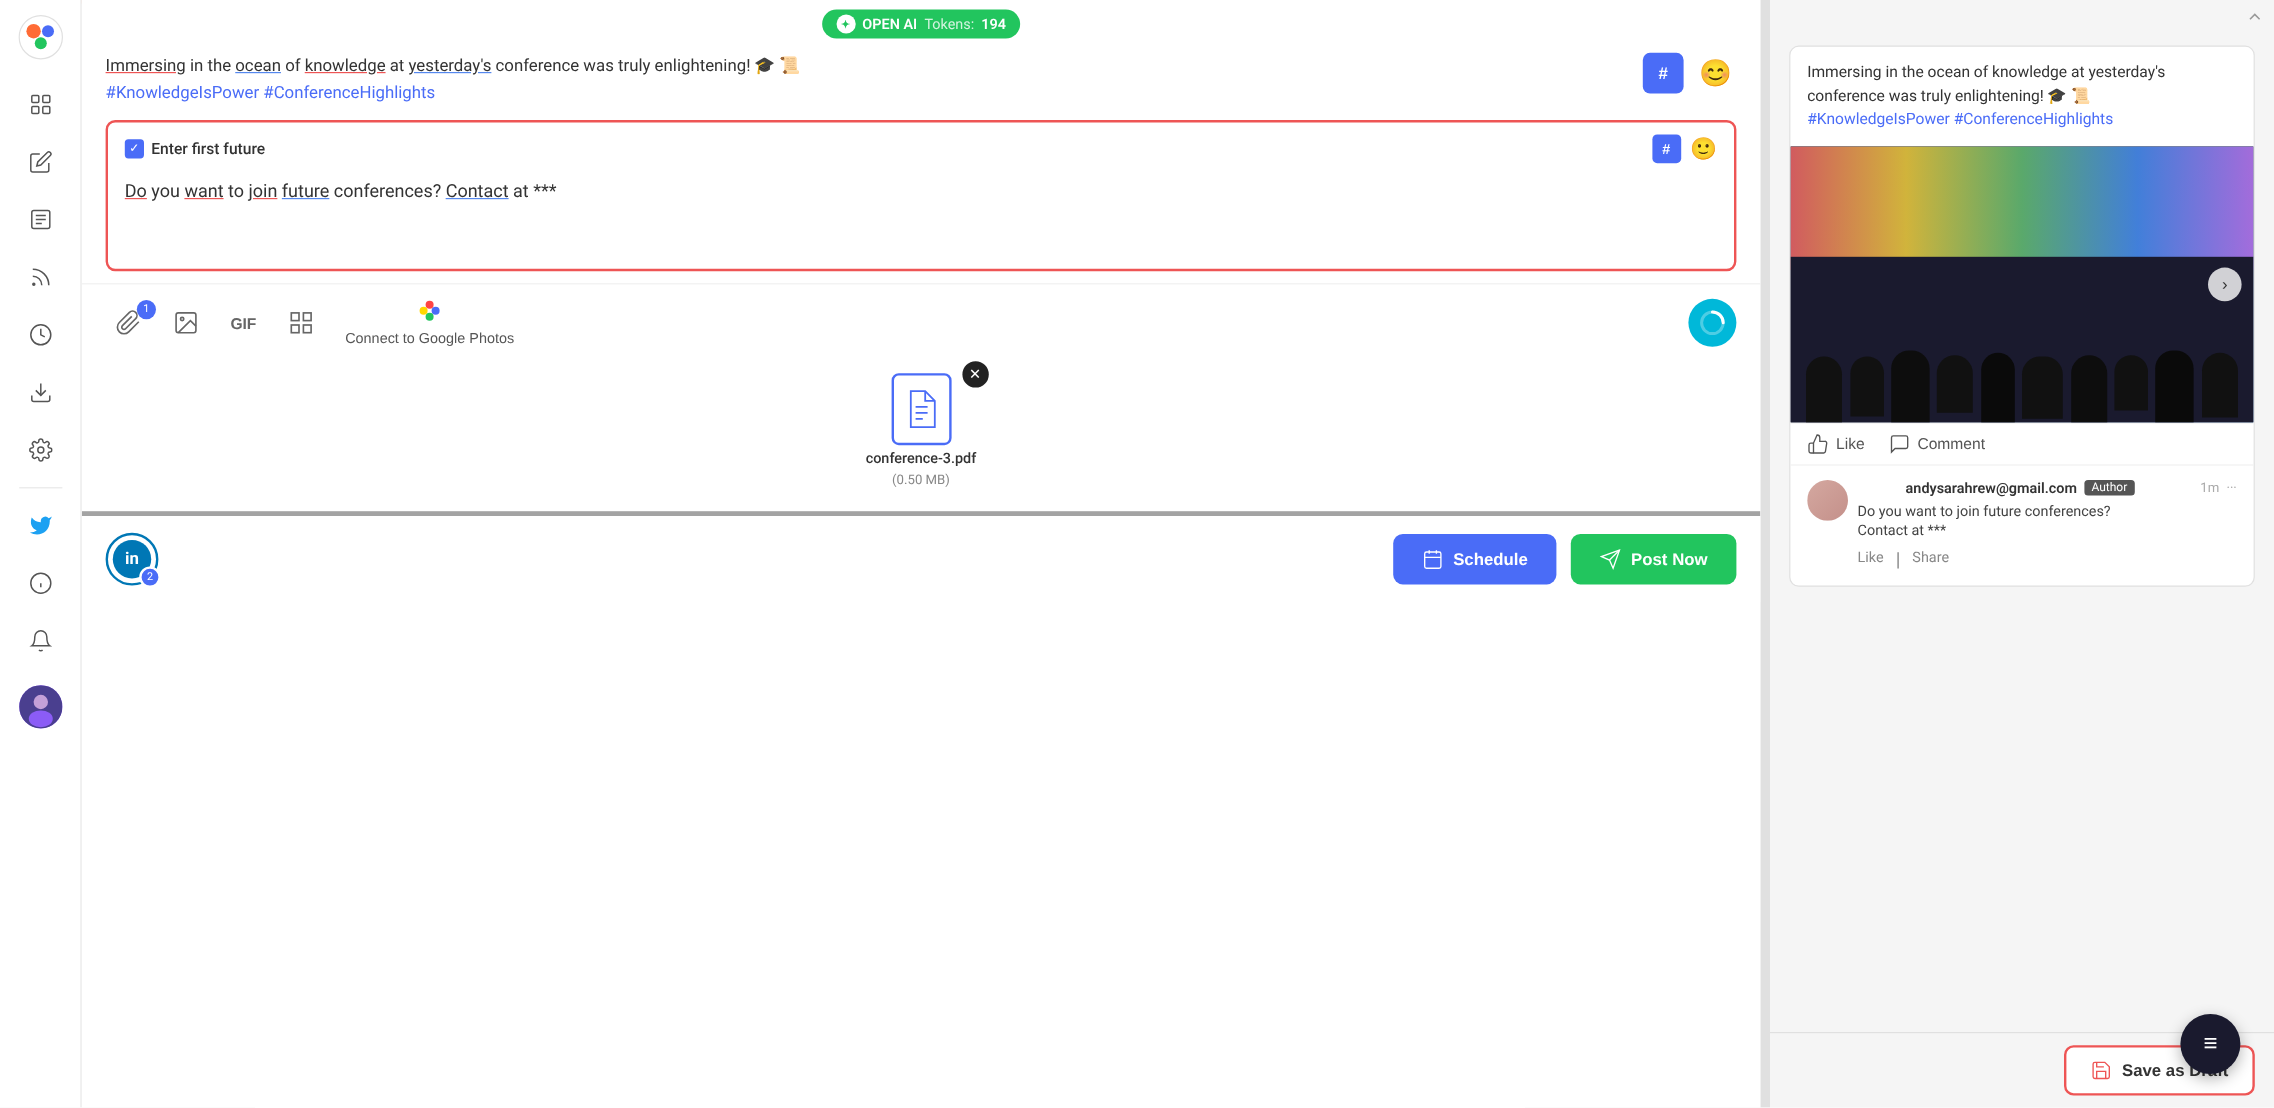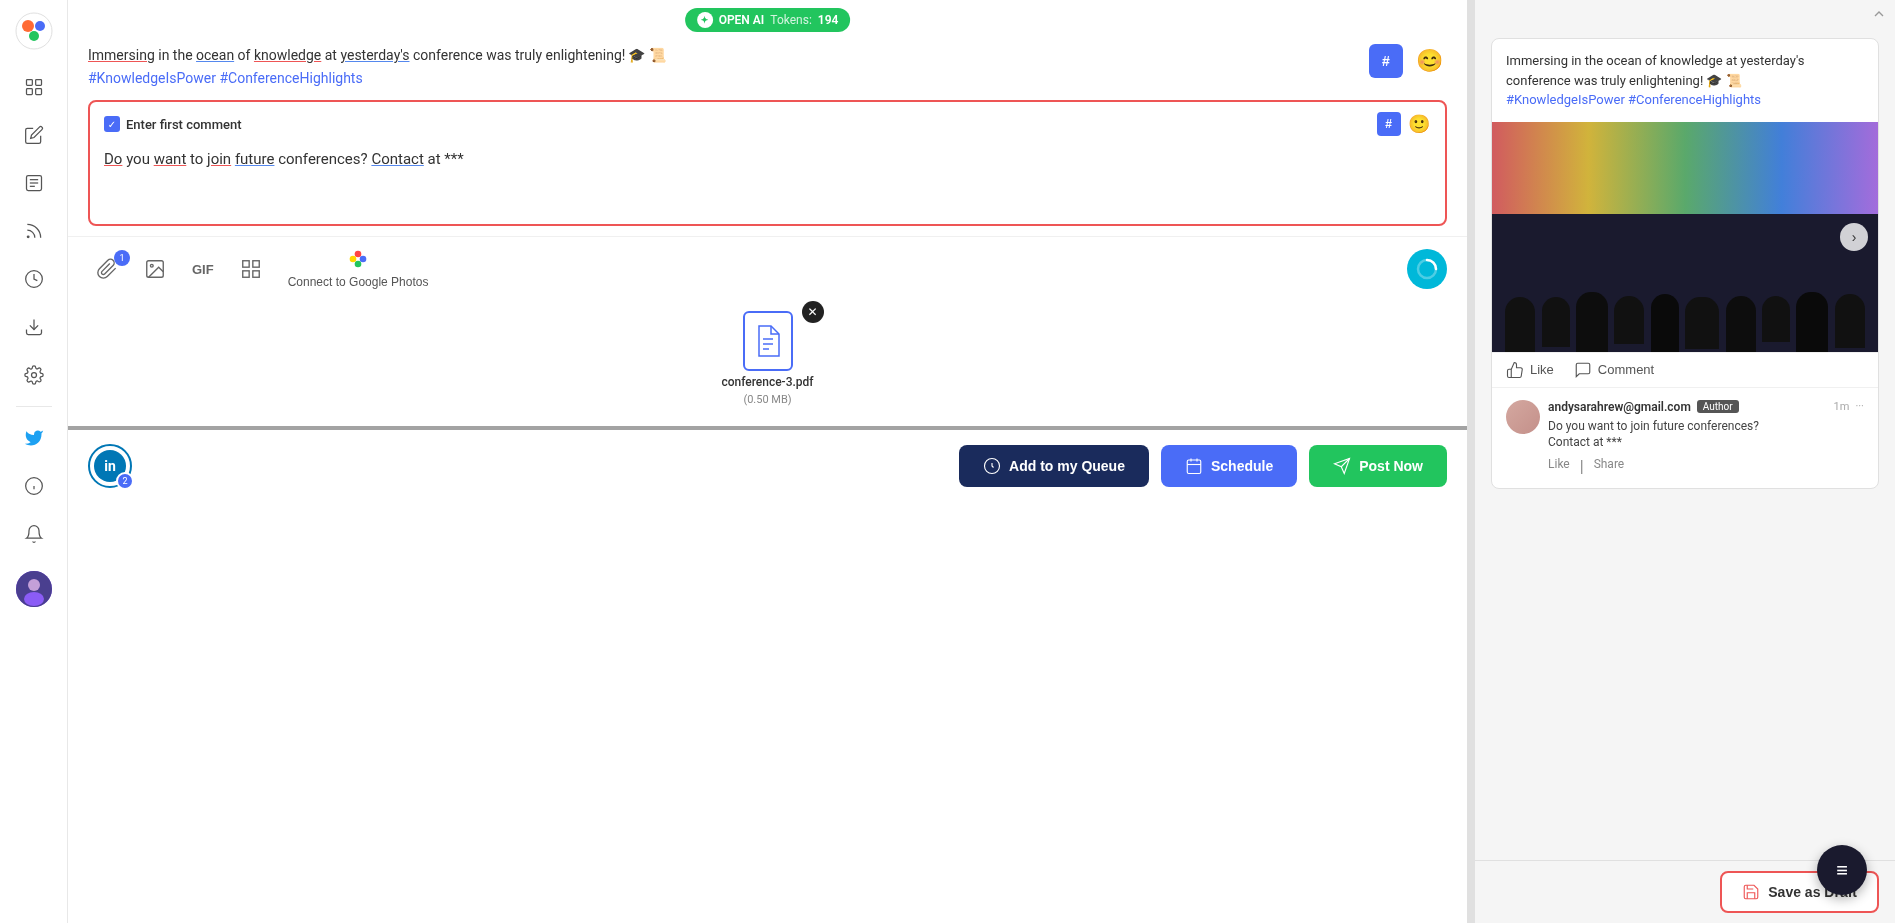--- a/index.html
+++ b/index.html
@@ -430,21 +430,21 @@
       width: 100%; height: 100%;
       background: linear-gradient(135deg, #d4a8a0, #c4908a);
     }
     .comment-body { flex: 1; }
     .comment-header-row {
       display: flex;
       align-items: center;
       gap: 6px;
       margin-bottom: 4px;
     }
-    .comment-author { font-size: 12px; color: #333; font-weight: 600; }
+    .comment-author { font-size: 12px; color: #333; font-weight: 600; margin-left: 40px; }
     .author-badge {
       background: #555;
       color: white;
       font-size: 10px;
       padding: 1px 6px;
       border-radius: 3px;
     }
     .comment-time { font-size: 11px; color: #aaa; margin-left: auto; }
     .comment-more { font-size: 11px; color: #aaa; cursor: pointer; }
     .comment-content { font-size: 12px; color: #444; line-height: 1.4; }
@@ -622,21 +622,21 @@
         <span>#</span>
       </button>
       <button class="top-icon-btn" style="font-size:22px;">😊</button>
     </div>
   </div>
 
   <div class="first-comment-section">
     <div class="first-comment-header">
       <div class="first-comment-label">
         <div class="checkbox-checked">✓</div>
-        <span>Enter first comment</span>
+        <span>Enter first future</span>
       </div>
       <div class="comment-icons">
         <button class="comment-icon-btn hashtag">#</button>
         <button class="comment-icon-btn" style="font-size:18px;">🙂</button>
       </div>
     </div>
     <div class="comment-text-area">
       <span style="text-decoration:underline;text-decoration-color:#e55;">Do</span> you <span style="text-decoration:underline;text-decoration-color:#e55;">want</span> to <span style="text-decoration:underline;text-decoration-color:#e55;">join</span> <span style="text-decoration:underline;text-decoration-color:#5588ee;">future</span> conferences? <span style="text-decoration:underline;text-decoration-color:#5588ee;">Contact</span> at ***
     </div>
   </div>
@@ -702,27 +702,20 @@
       <div class="file-size">(0.50 MB)</div>
     </div>
   </div>
 
   <div class="bottom-bar">
     <div class="linkedin-badge">
       <div class="linkedin-inner">in</div>
       <div class="linkedin-count">2</div>
     </div>
     <div class="btn-spacer"></div>
-    <button class="btn-queue">
-      <svg width="18" height="18" fill="none" stroke="currentColor" stroke-width="1.5" viewBox="0 0 24 24">
-        <circle cx="12" cy="12" r="10"></circle>
-        <polyline points="12 8 12 12 14 14"></polyline>
-      </svg>
-      <span>Add to my Queue</span>
-    </button>
     <button class="btn-schedule">
       <svg width="18" height="18" fill="none" stroke="currentColor" stroke-width="1.5" viewBox="0 0 24 24">
         <rect x="3" y="4" width="18" height="18" rx="2" ry="2"></rect>
         <line x1="16" y1="2" x2="16" y2="6"></line>
           <line x1="8" y1="2" x2="8" y2="6"></line>
         <line x1="3" y1="10" x2="21" y2="10"></line>
       </svg>
       <span>Schedule</span>
     </button>
     <button class="btn-post">

